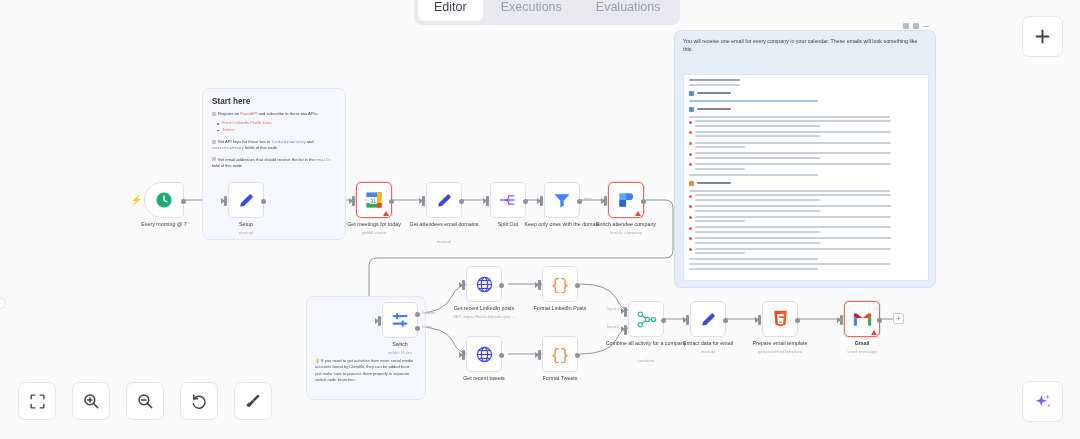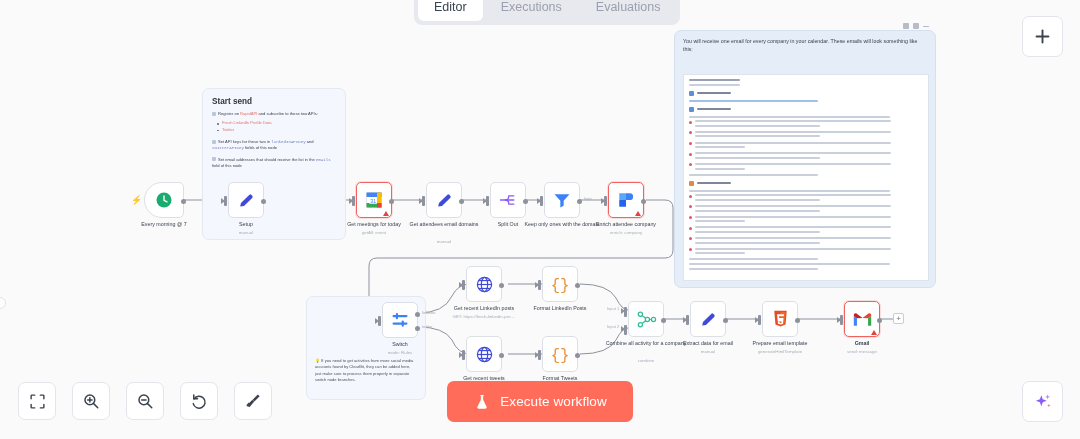--- a/index.html
+++ b/index.html
@@ -170,21 +170,21 @@
 
       <line x1="726" y1="319" x2="760" y2="319"></line>
 
       <line x1="798" y1="319" x2="842" y2="319"></line>
 
       <line x1="880" y1="319" x2="893" y2="319"></line>
     </g>
   </svg>
 
   <div class="sticky" id="sticky-start">
-    <div class="sticky-title">Start send</div>
+    <div class="sticky-title">Start here</div>
     <div class="sn-line">
       <span class="sn-num"></span><span>Register on </span><span class="sn-link">RapidAPI</span><span> and subscribe to these two APIs:</span>
     </div>
     <ul class="sn-bullets">
       <li>Fresh LinkedIn Profile Data</li>
       <li>Twitter</li>
     </ul>
     <div class="sn-line">
       <span class="sn-num"></span><span>Set API keys for these two in </span><span class="sn-code">linkedInAPIKey</span><span> and </span><span class="sn-code">twitterAPIKey</span><span> fields of this node</span>
     </div>
@@ -634,20 +634,14 @@
   </div>
 
   <div class="tool-btn" id="btn-ai">
     <svg width="20" height="20" viewBox="0 0 24 24">
       <path d="M10 4l1.7 4.8L16.5 10.5 11.7 12.2 10 17l-1.7-4.8L3.5 10.5 8.3 8.8z" fill="#8b5cf6"></path>
       <path d="M17.5 3l.8 2.1 2.1.8-2.1.8-.8 2.1-.8-2.1-2.1-.8 2.1-.8z" fill="#a78bfa"></path>
       <path d="M19 14l.6 1.5 1.5.6-1.5.6-.6 1.5-.6-1.5-1.5-.6 1.5-.6z" fill="#e879b9"></path>
     </svg>
   </div>
 
-  <div id="execute-btn">
-    <svg width="18" height="18" viewBox="0 0 24 24">
-      <path d="M9.5 2.5h5v1.2h-1V9l4.6 9.2A2 2 0 0116.3 21H7.7a2 2 0 01-1.8-2.8L10.5 9V3.7h-1z" fill="#fff"></path>
-    </svg>
-    <span class="ex-label">Execute workflow</span>
-  </div>
 
 </div>
 
 </body></html>

